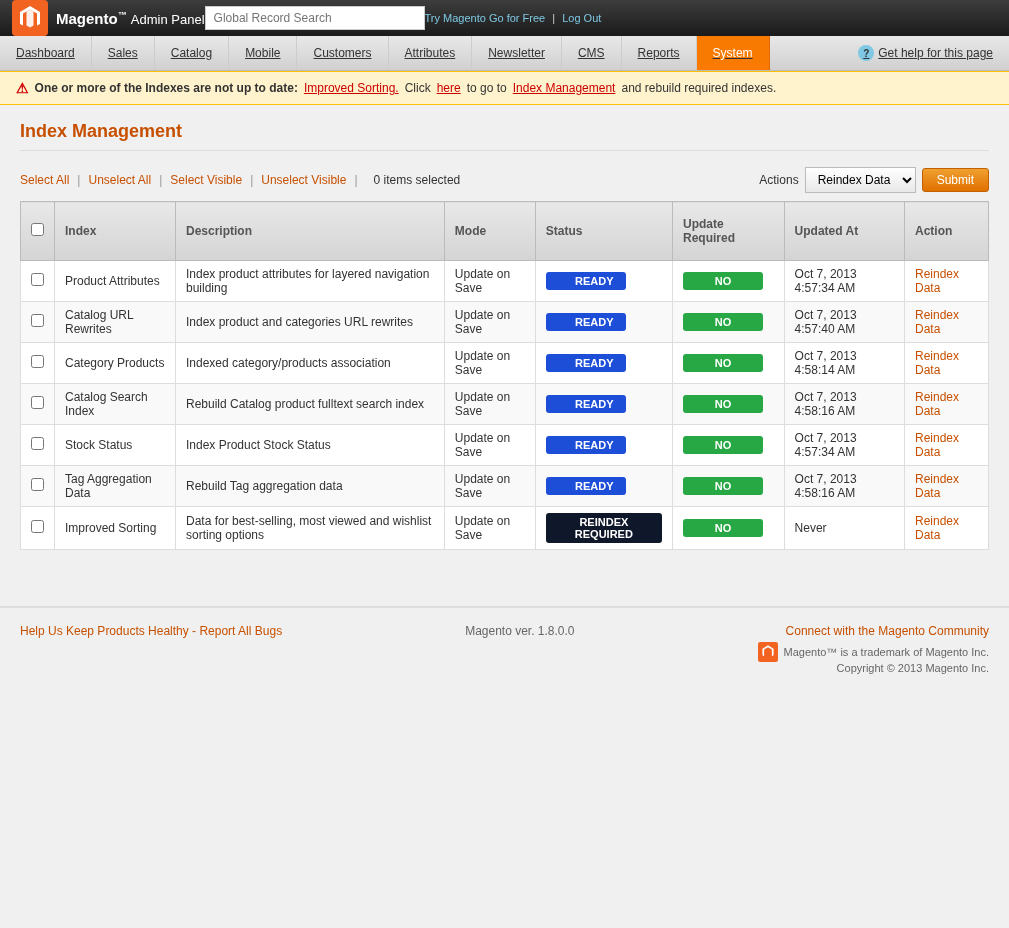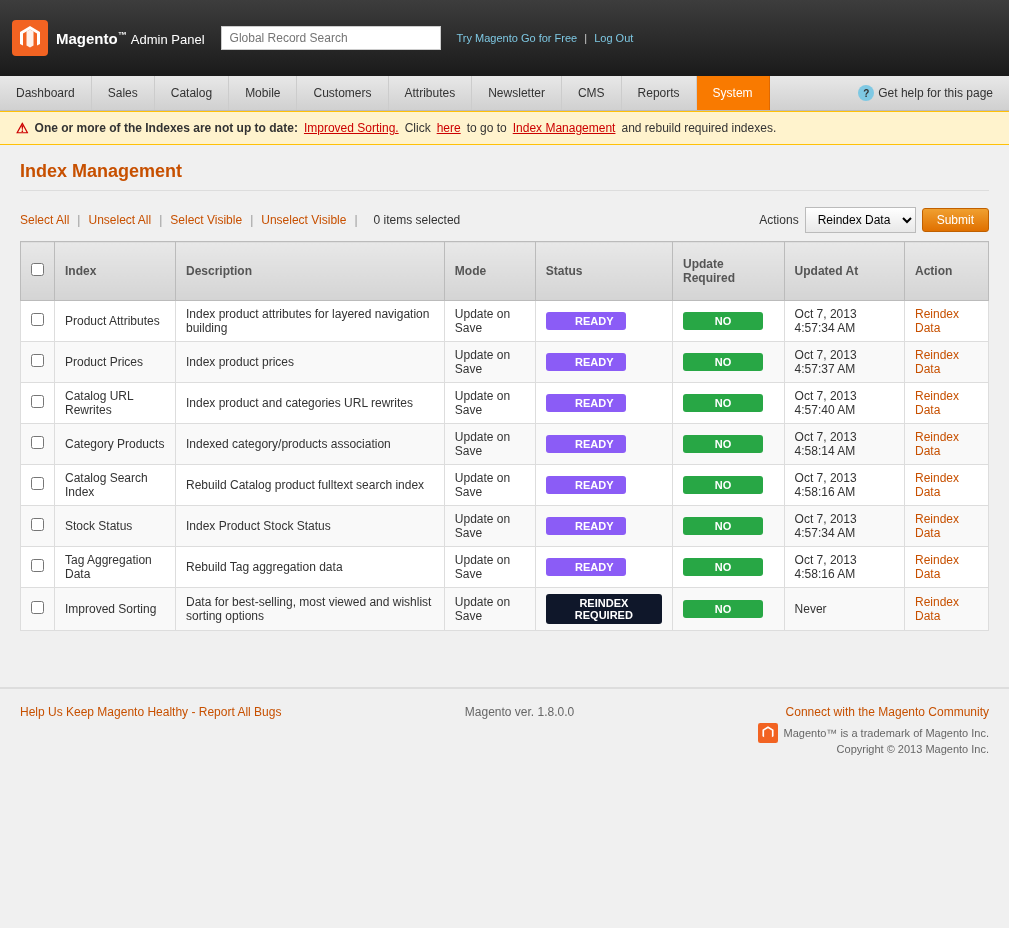--- a/index.html
+++ b/index.html
@@ -1,24 +1,23 @@
 <!DOCTYPE html>
 <html><head>
   <meta charset="utf-8">
   <style>
     * { box-sizing: border-box; margin: 0; padding: 0; }
     body { font-family: Arial, Helvetica, sans-serif; font-size: 12px; background: #f0f0f0; color: #333; }
 
     
     #header {
       background: linear-gradient(to bottom, #3d3d3d, #1a1a1a);
-      padding: 20px 12px;
-      display: flex;
-      align-items: center;
-      gap: 16px;
+      padding: 0 12px;
+      display: flex;
+      align-items: center;
     }
     #logo-area {
       display: flex;
       align-items: center;
       gap: 8px;
       color: white;
       font-size: 16px;
       font-weight: bold;
       white-space: nowrap;
     }
@@ -49,20 +48,21 @@
     #header-links a { color: #7ec8e3; text-decoration: none; }
     #header-links span { margin: 0 4px; }
 
     
     #nav {
       background: linear-gradient(to bottom, #e8e8e8, #d0d0d0);
       border-bottom: 1px solid #bbb;
       display: flex;
       align-items: center;
       padding: 0;
+      text-decoration: underline;
     }
     .nav-item {
       padding: 10px 16px;
       font-size: 12px;
       color: #333;
       cursor: pointer;
       white-space: nowrap;
       border-right: 1px solid #ccc;
       text-decoration: none;
       display: block;
@@ -188,21 +188,21 @@
     .status-badge {
       display: inline-block;
       padding: 3px 12px;
       border-radius: 3px;
       color: white;
       font-size: 11px;
       font-weight: bold;
       text-align: center;
       min-width: 80px;
     }
-    .status-ready { background: #8b5cf6; padding-left: 29px; }
+    .status-ready { background: #1d4ed8; padding-left: 29px; }
     .status-reindex { background: #0f172a; }
     .status-no { background: #28a745; }
     .action-link { color: #c75000; text-decoration: none; font-size: 12px; }
 
     
     #footer {
       background: #f0f0f0;
       border-top: 2px solid #ddd;
       padding: 16px 20px;
       margin-top: 40px;
@@ -327,38 +327,20 @@
       </td>
       <td>Oct 7, 2013 4:57:34 AM</td>
       <td>
         <a href="#" class="action-link">Reindex Data</a>
       </td>
     </tr>
         <tr>
       <td class="td-check">
         <input type="checkbox" style="">
       </td>
-      <td>Product Prices</td>
-      <td>Index product prices</td>
-      <td>Update on Save</td>
-      <td>
-        <span class="status-badge status-ready">READY</span>
-      </td>
-      <td>
-        <span class="status-badge status-no">NO</span>
-      </td>
-      <td>Oct 7, 2013 4:57:37 AM</td>
-      <td>
-        <a href="#" class="action-link">Reindex Data</a>
-      </td>
-    </tr>
-        <tr>
-      <td class="td-check">
-        <input type="checkbox" style="">
-      </td>
       <td>Catalog URL Rewrites</td>
       <td>Index product and categories URL rewrites</td>
       <td>Update on Save</td>
       <td>
         <span class="status-badge status-ready">READY</span>
       </td>
       <td>
         <span class="status-badge status-no">NO</span>
       </td>
       <td>Oct 7, 2013 4:57:40 AM</td>
@@ -456,21 +438,21 @@
         <a href="#" class="action-link">Reindex Data</a>
       </td>
     </tr>
       </tbody>
   </table>
 </div>
 
 <div id="footer">
   <div id="footer-inner">
     <div id="footer-left">
-      <div><a href="#">Help Us Keep Magento Healthy - Report All Bugs</a></div>
+      <div><a href="#">Help Us Keep Products Healthy - Report All Bugs</a></div>
     </div>
     <div id="footer-center">
       <span>Magento ver. 1.8.0.0</span>
     </div>
     <div id="footer-right">
       <div><a href="#">Connect with the Magento Community</a></div>
       <div class="trademark" style="display:flex; align-items:center; gap:6px; margin-top:4px;">
         <svg width="20" height="20" viewBox="0 0 36 36">
           <rect width="36" height="36" rx="4" fill="#f26322"></rect>
           <path d="M18 6 L28 12 L28 24 L25 25.5 L25 13.5 L18 9.5 L11 13.5 L11 25.5 L8 24 L8 12 Z" fill="white"></path>

